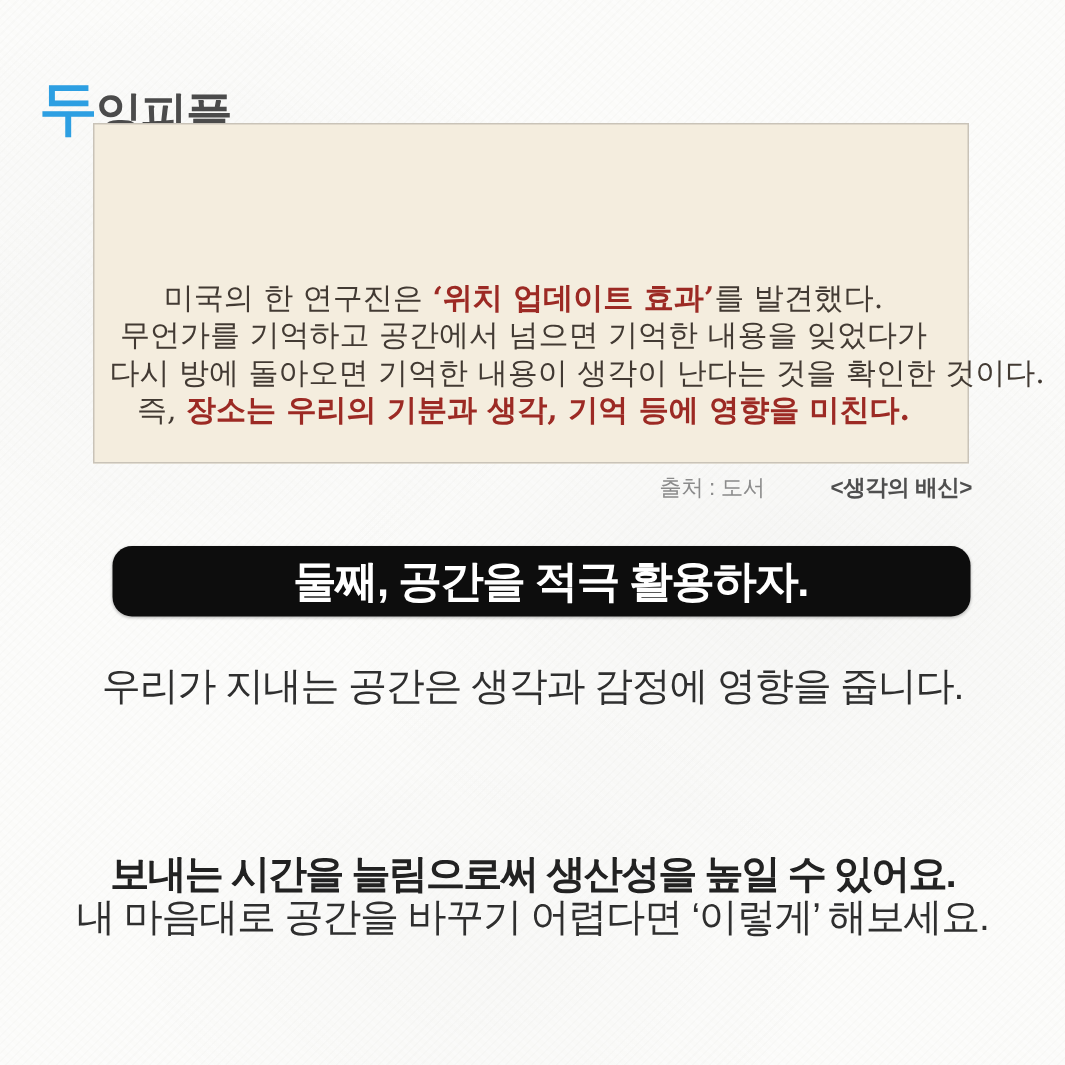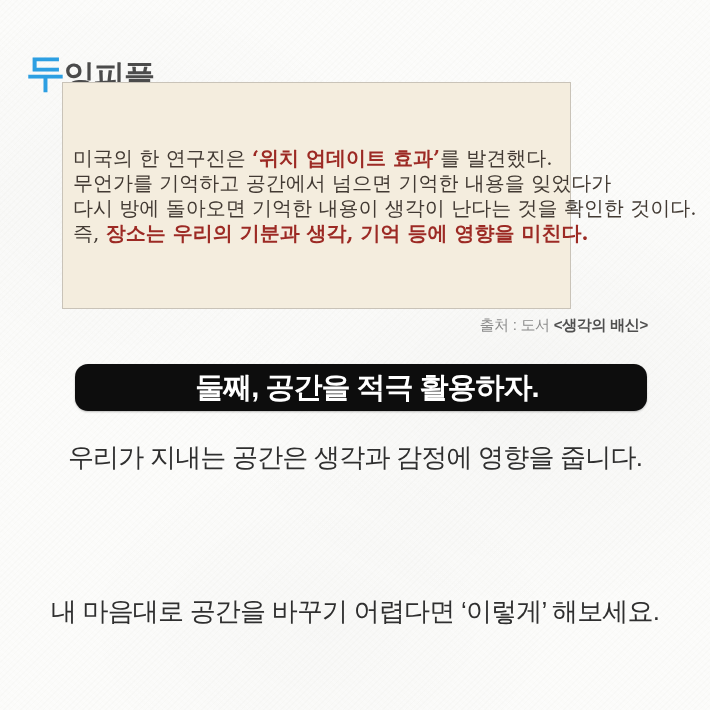--- a/index.html
+++ b/index.html
@@ -22,39 +22,39 @@
     position:absolute;left:26px;top:16px;
     display:flex;align-items:flex-end;
     font-weight:900;letter-spacing:-1px;
   }
   .logo .p1{font-size:39px;line-height:1;color:#2d9fe2;}
   .logo .p2{font-size:31px;line-height:1;color:#4b4b4b;margin-bottom:1px;margin-top:44px;}
 
   
   .quote-box{
     position:absolute;left:62px;top:82px;
-    width:509px;height:227px;box-sizing:border-box;
+    width:584px;height:227px;box-sizing:border-box;
     background:#f4edde;
     border:1px solid #c9c3b8;
-    display:flex;flex-direction:column;justify-content:center;
+    display:flex;flex-direction:column;justify-content:flex-end;
     padding:23px 20px 22px 10px;
     text-align:center;
     font-family:"DejaVu Serif","Liberation Serif",serif;
     font-size:20px;line-height:1.25;
     color:#423a33;
   }
   .quote-line{white-space:nowrap;}
   .quote-em{color:#9c2a24;font-weight:700;}
 
   
   .attribution{
     position:absolute;right:62px;top:316px;
     font-size:15px;color:#8b8b8b;letter-spacing:-0.3px;
   }
-  .attribution .book{color:#4f4f4f;font-weight:700;}
+  .attribution .book{color:#4f4f4f;font-weight:700;margin-left:40px;}
 
   
   .section-badge{
     position:absolute;left:75px;top:364px;
     width:560px;height:47px;
     background:#0d0d0d;border-radius:13px;
     display:flex;align-items:center;justify-content:center;
     color:#ffffff;font-size:29px;font-weight:800;letter-spacing:-1px;
     box-shadow:0 1px 2px rgba(0,0,0,0.25);
     padding-left:12px;
@@ -98,16 +98,17 @@
     <span>출처 : 도서 </span><span class="book">&lt;생각의 배신&gt;</span>
   </div>
 
   <div class="section-badge">
     <span>둘째, 공간을 적극 활용하자.</span>
   </div>
 
   <div class="body-line bl1">우리가 지내는 공간은 생각과 감정에 영향을 줍니다.</div>
 
 
+  <div class="body-line bl3 bold">보내는 시간을 늘림으로써 생산성을 높일 수 있어요.</div>
 
   <div class="body-line bl4">내 마음대로 공간을 바꾸기 어렵다면 ‘이렇게’ 해보세요.</div>
 
 </div>
 
 </body></html>

